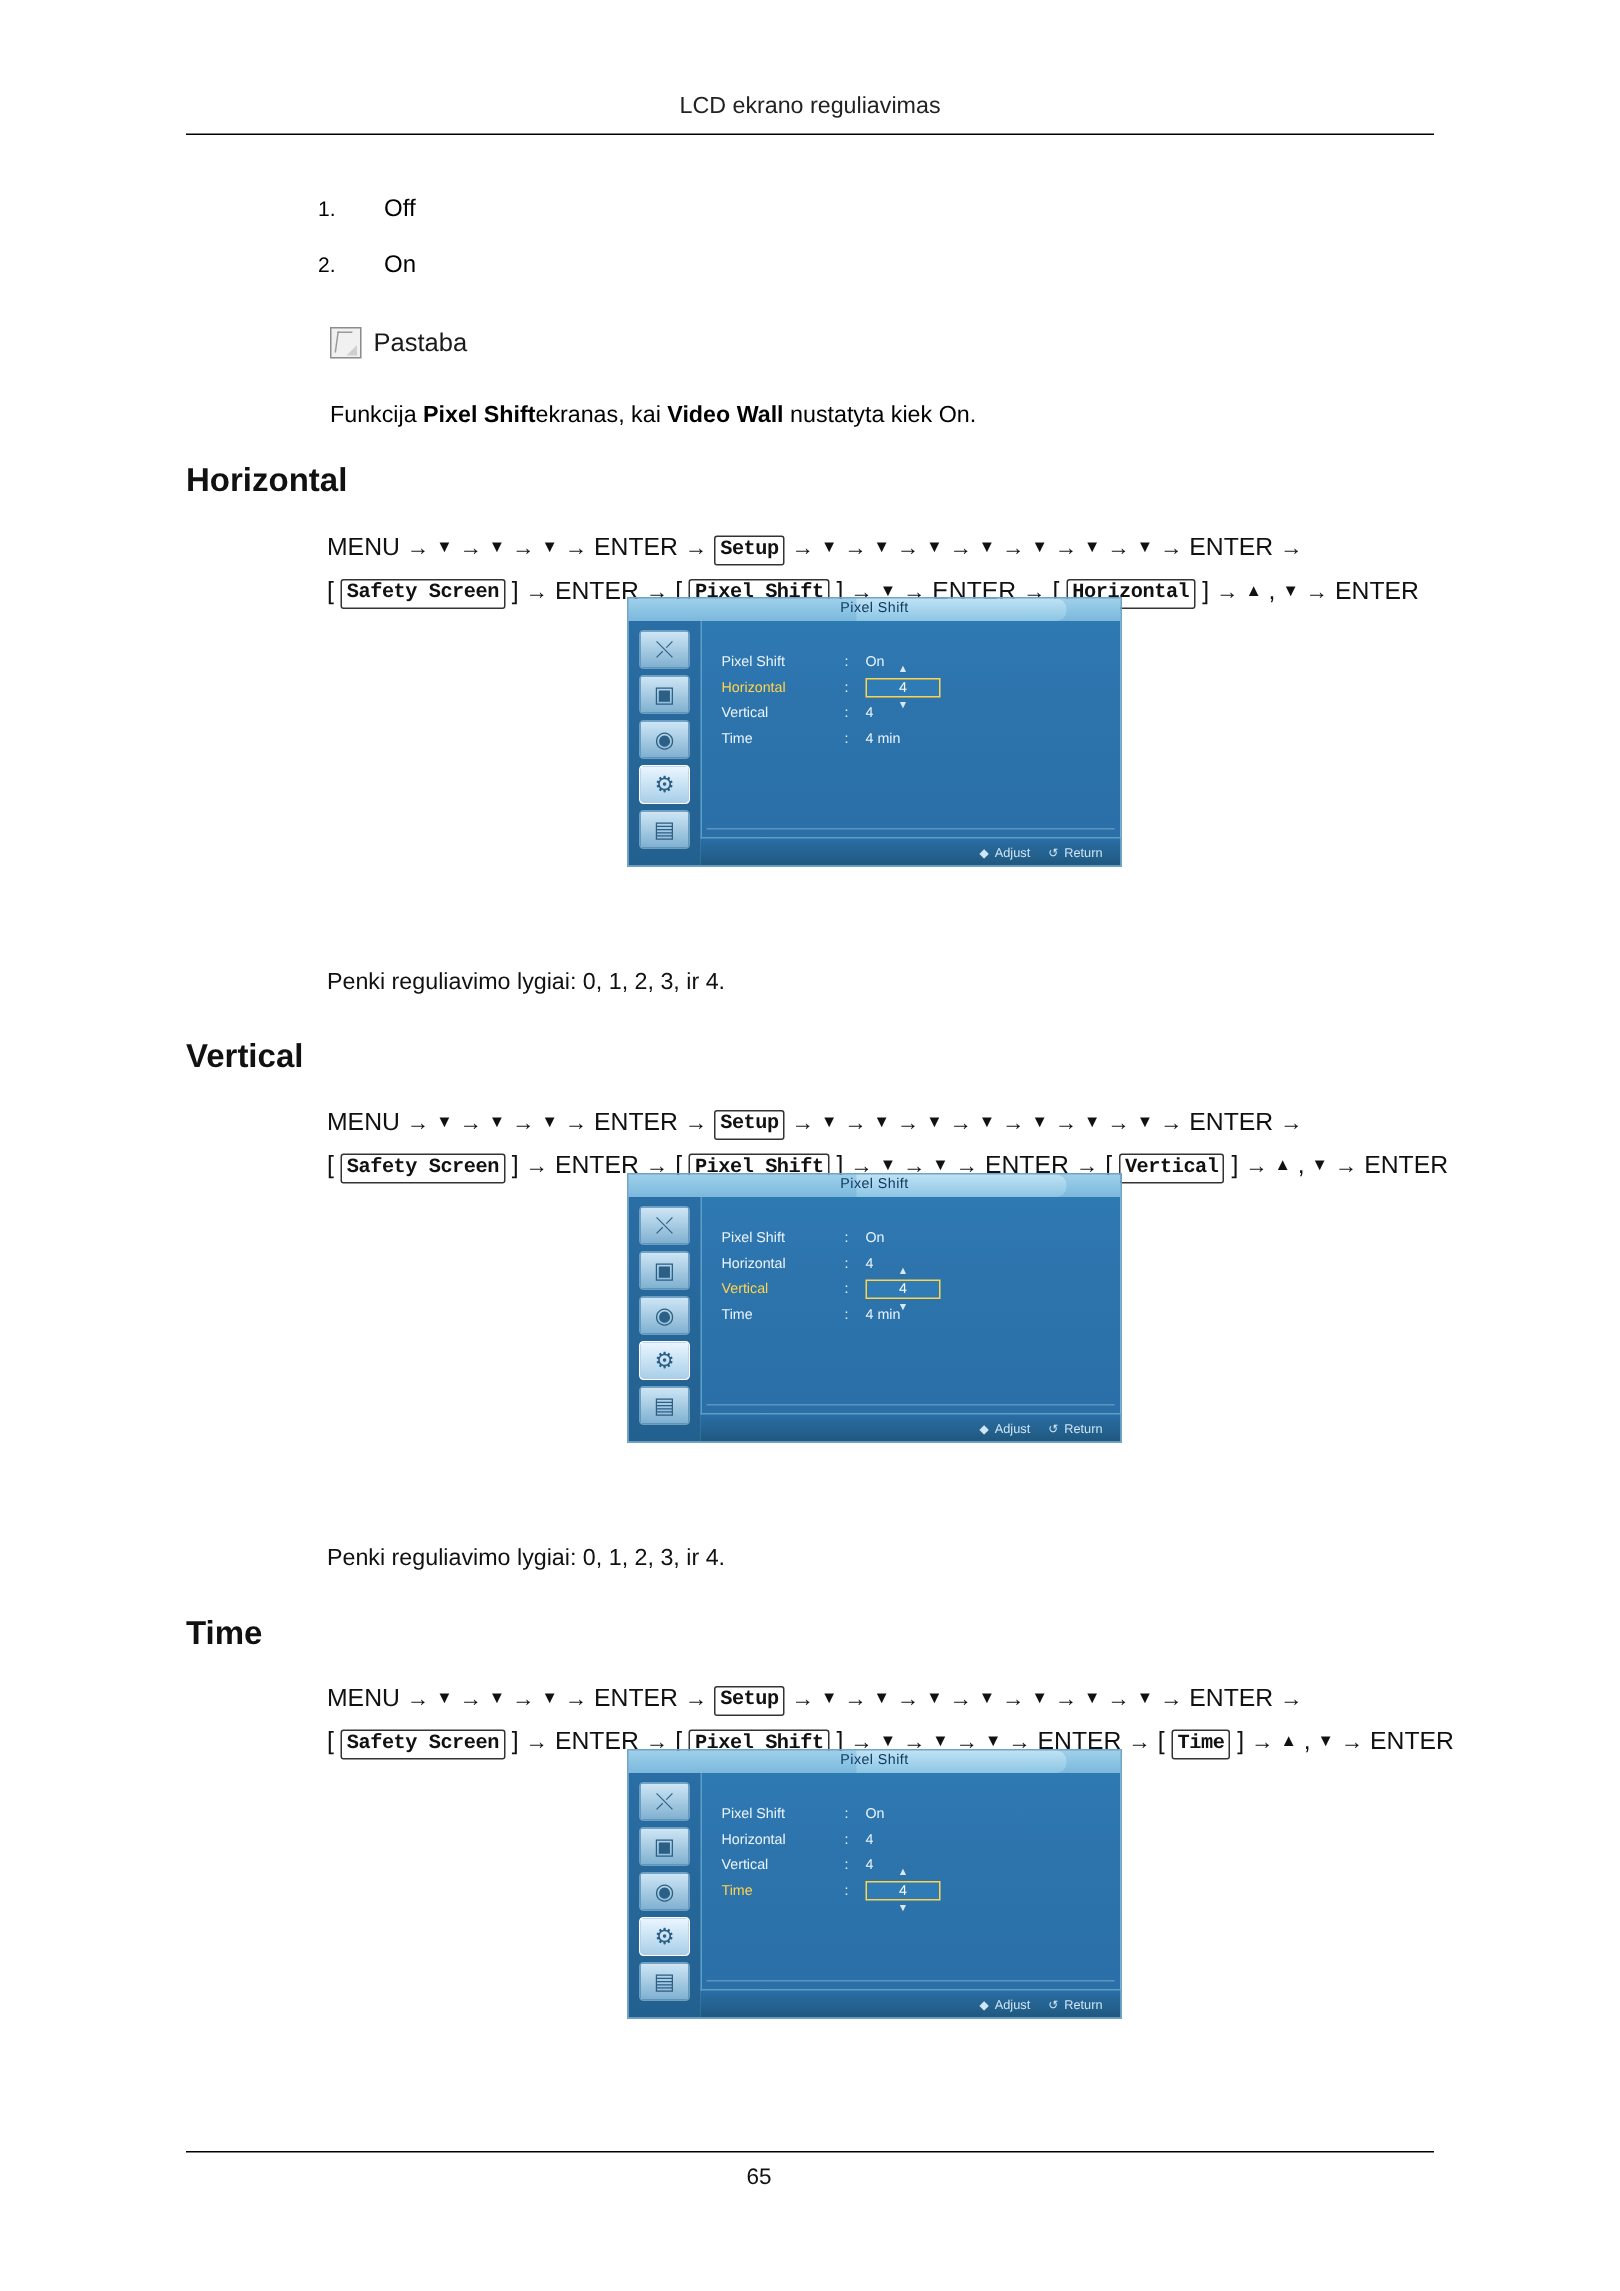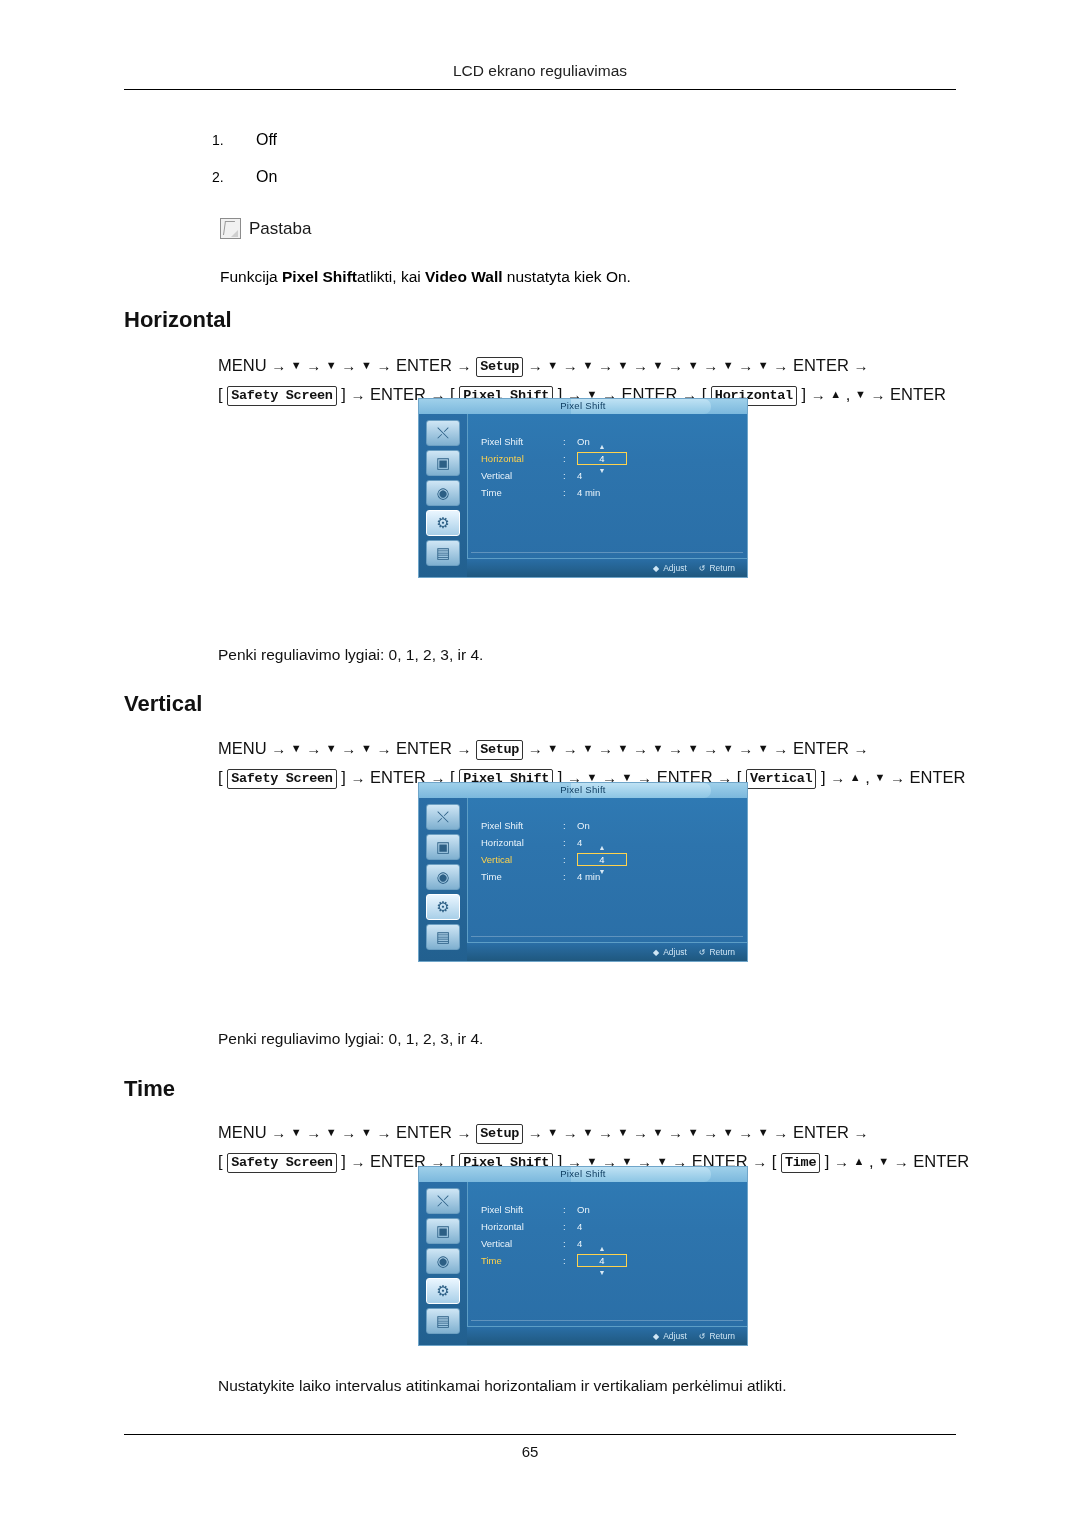--- a/index.html
+++ b/index.html
@@ -46,21 +46,20 @@
     background: #000;
   }
   .page-number {
     position: absolute;
     top: 1443px;
     left: 0;
     width: 1012px;
     text-align: center;
     font-size: 15px;
     color: #111;
-    margin-left: 24px;
   }
   
   .num-list {
     position: absolute;
     left: 212px;
     top: 131px;
     font-size: 15.5px;
   }
   .num-row {
     display: flex;
@@ -328,21 +327,21 @@
       <span class="num-label">On</span>
     </div>
   </div>
 
   <div class="note-block">
     <div class="note-head">
       <span class="note-icon"></span>
       <span class="note-title">Pastaba</span>
     </div>
     <div class="note-text">
-      <span>Funkcija </span><b>Pixel Shift</b><span>atlikti, kai </span><b>Video Wall</b><span> nustatyta kiek On.</span>
+      <span>Funkcija </span><b>Pixel Shift</b><span>ekranas, kai </span><b>Video Wall</b><span> nustatyta kiek On.</span>
     </div>
   </div>
 
   <div class="sec-title" style="top:307px;">Horizontal</div>
   <div class="menu-path" id="path-0" style="top:352px;">
       <div><span>MENU</span> <span class="arrow">→</span> <span class="dn">▼</span> <span class="arrow">→</span> <span class="dn">▼</span> <span class="arrow">→</span> <span class="dn">▼</span> <span class="arrow">→</span> <span>ENTER</span> <span class="arrow">→</span> <span class="boxed">Setup</span> <span class="arrow">→</span> <span class="dn">▼</span> <span class="arrow">→</span> <span class="dn">▼</span> <span class="arrow">→</span> <span class="dn">▼</span> <span class="arrow">→</span> <span class="dn">▼</span> <span class="arrow">→</span> <span class="dn">▼</span> <span class="arrow">→</span> <span class="dn">▼</span> <span class="arrow">→</span> <span class="dn">▼</span> <span class="arrow">→</span> <span>ENTER</span> <span class="arrow">→</span> </div>
       <div><span>[</span> <span class="boxed">Safety Screen</span> <span>]</span> <span class="arrow">→</span> <span>ENTER</span> <span class="arrow">→</span> <span>[</span> <span class="boxed">Pixel Shift</span> <span>]</span> <span class="arrow">→</span> <span class="dn">▼</span> <span class="arrow">→</span> <span>ENTER</span> <span class="arrow">→</span> <span>[</span> <span class="boxed">Horizontal</span> <span>]</span> <span class="arrow">→</span> <span class="up">▲</span> <span>,</span> <span class="dn">▼</span> <span class="arrow">→</span> <span>ENTER</span> </div>
     </div>
   <div class="osd" id="osd-0" style="left:418px; top:398px;">
       <div class="osd-topbar"></div>
@@ -516,17 +515,16 @@
         <div class="bi">
           <span class="gl">◆</span>
           <span>Adjust</span>
         </div>
         <div class="bi">
           <span class="gl">↺</span>
           <span>Return</span>
         </div>
       </div>
     </div>
-  <div class="caption" style="left:218px; top:1377px;">Nustatykite laiko intervalus atitinkamai horizontaliam ir vertikaliam perkėlimui atlikti.</div>
 
   <div class="footer-rule"></div>
   <div class="page-number">65</div>
 </div>
 
 </body></html>

